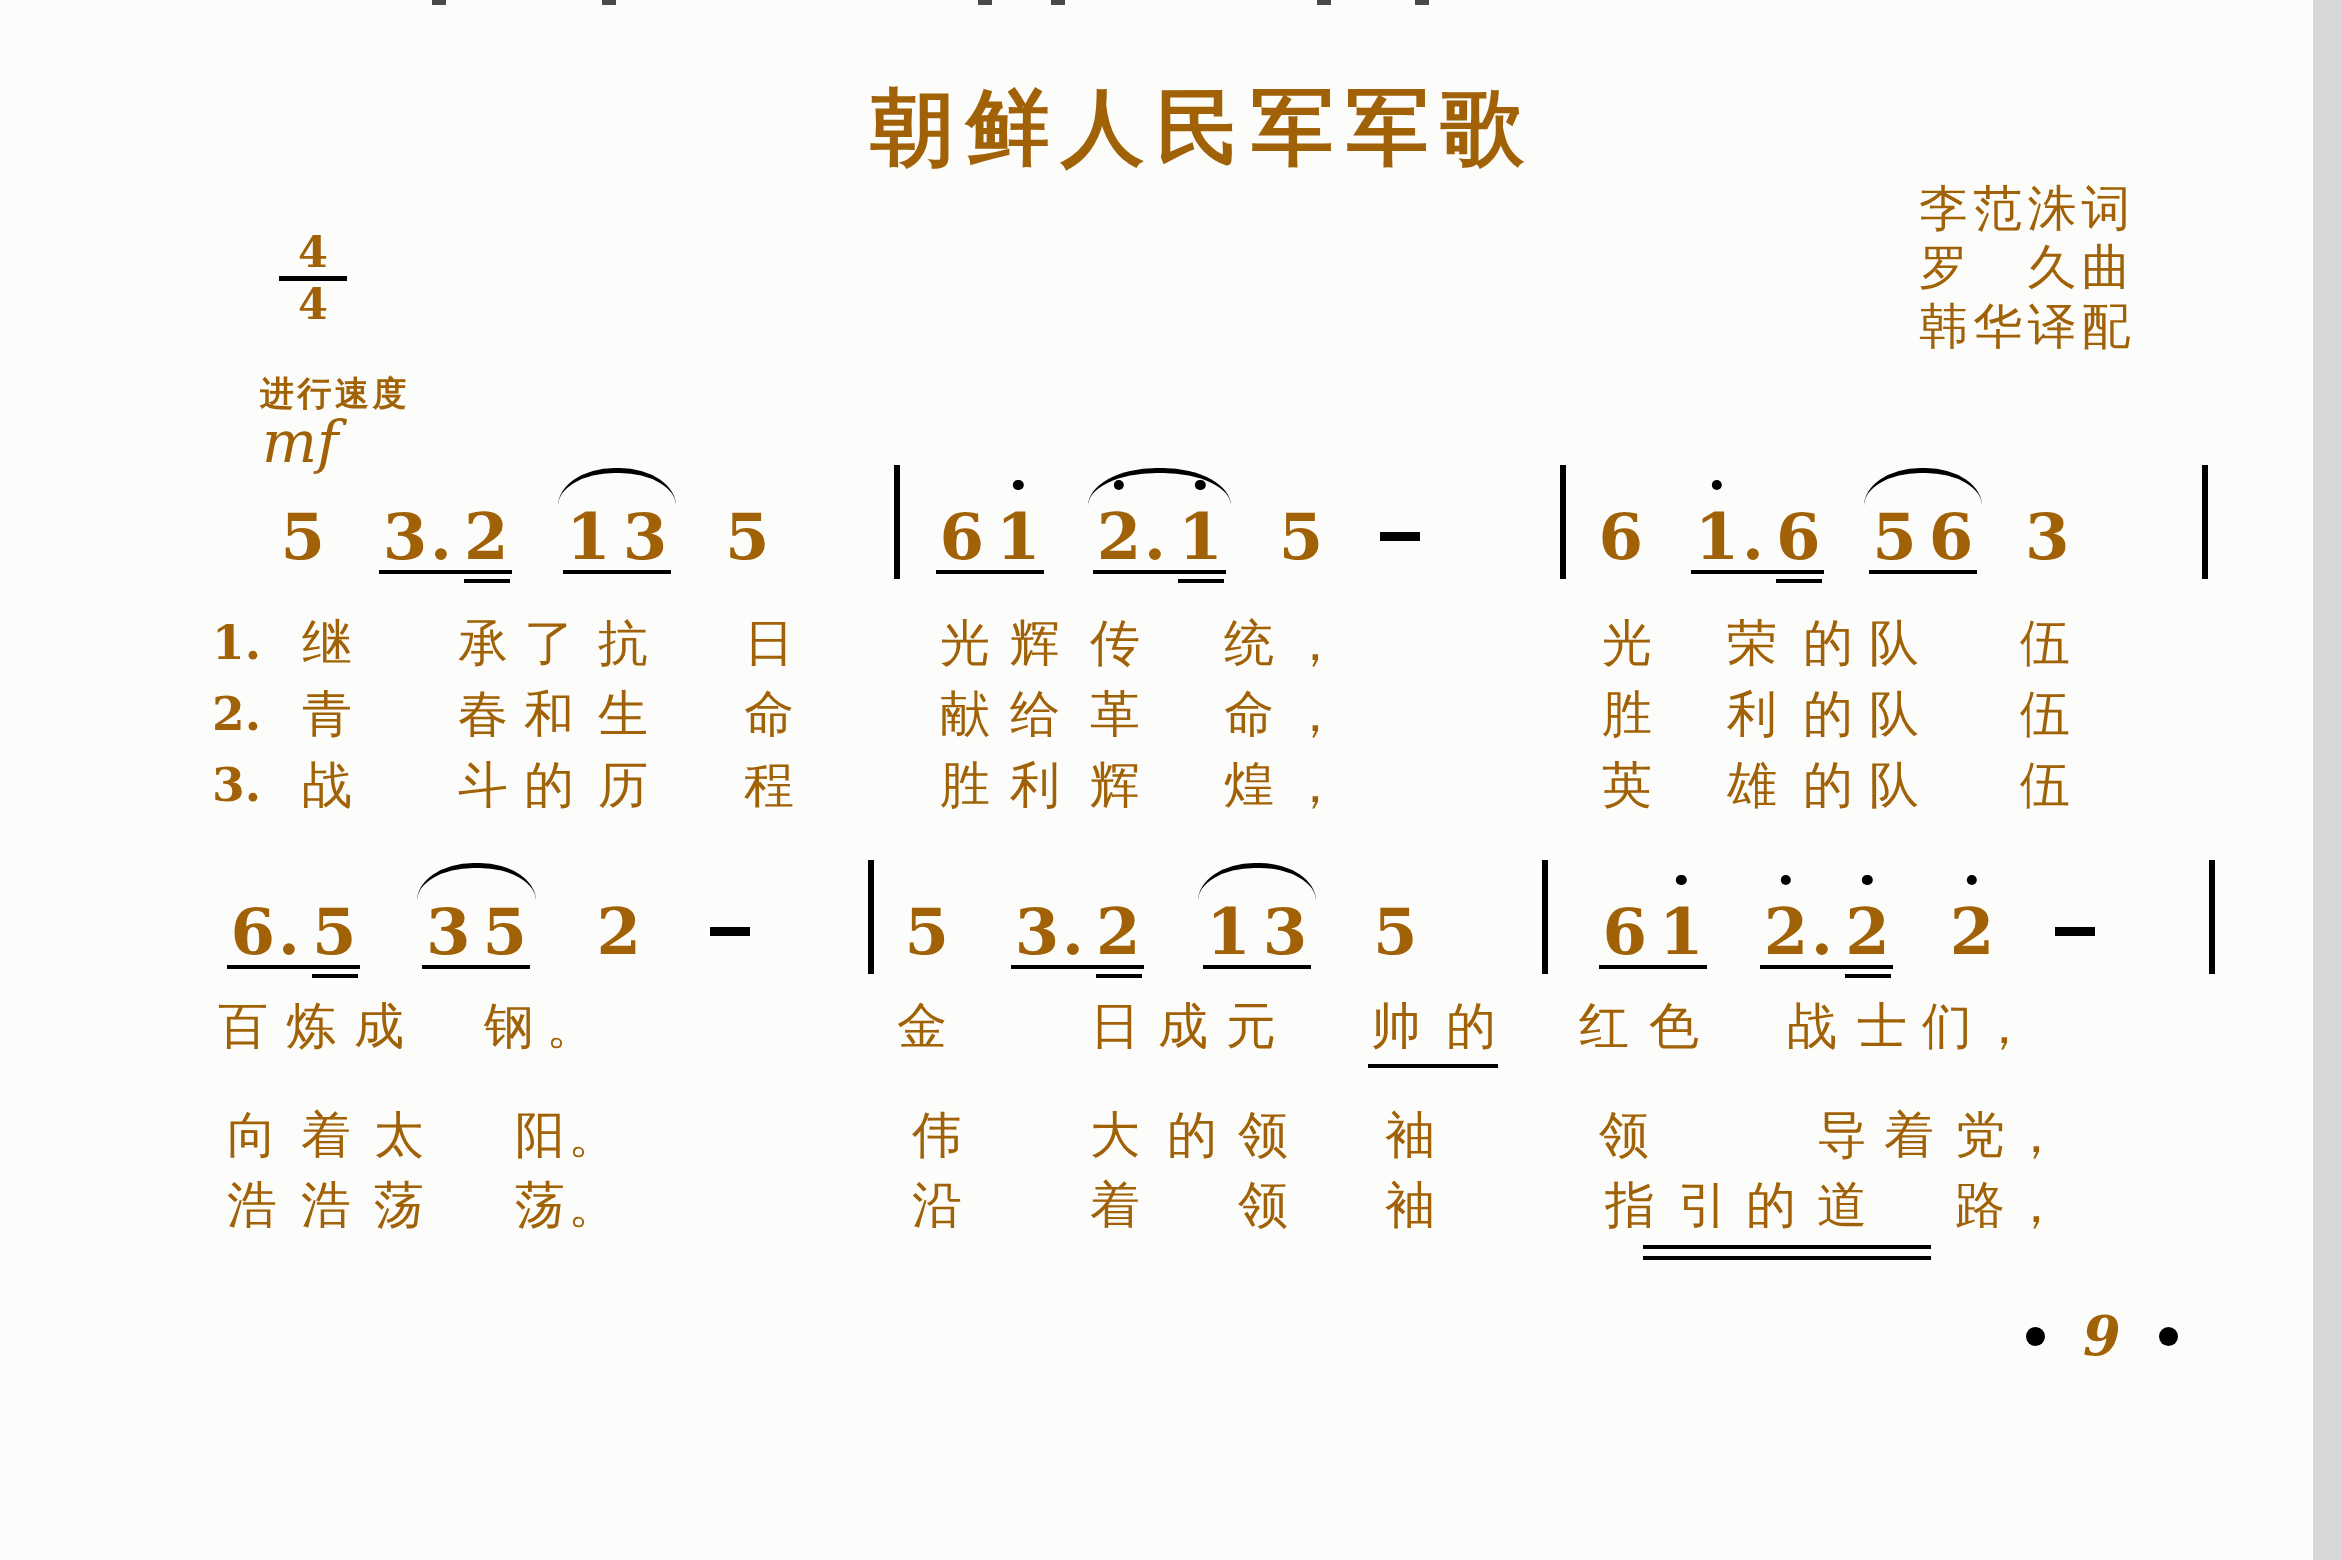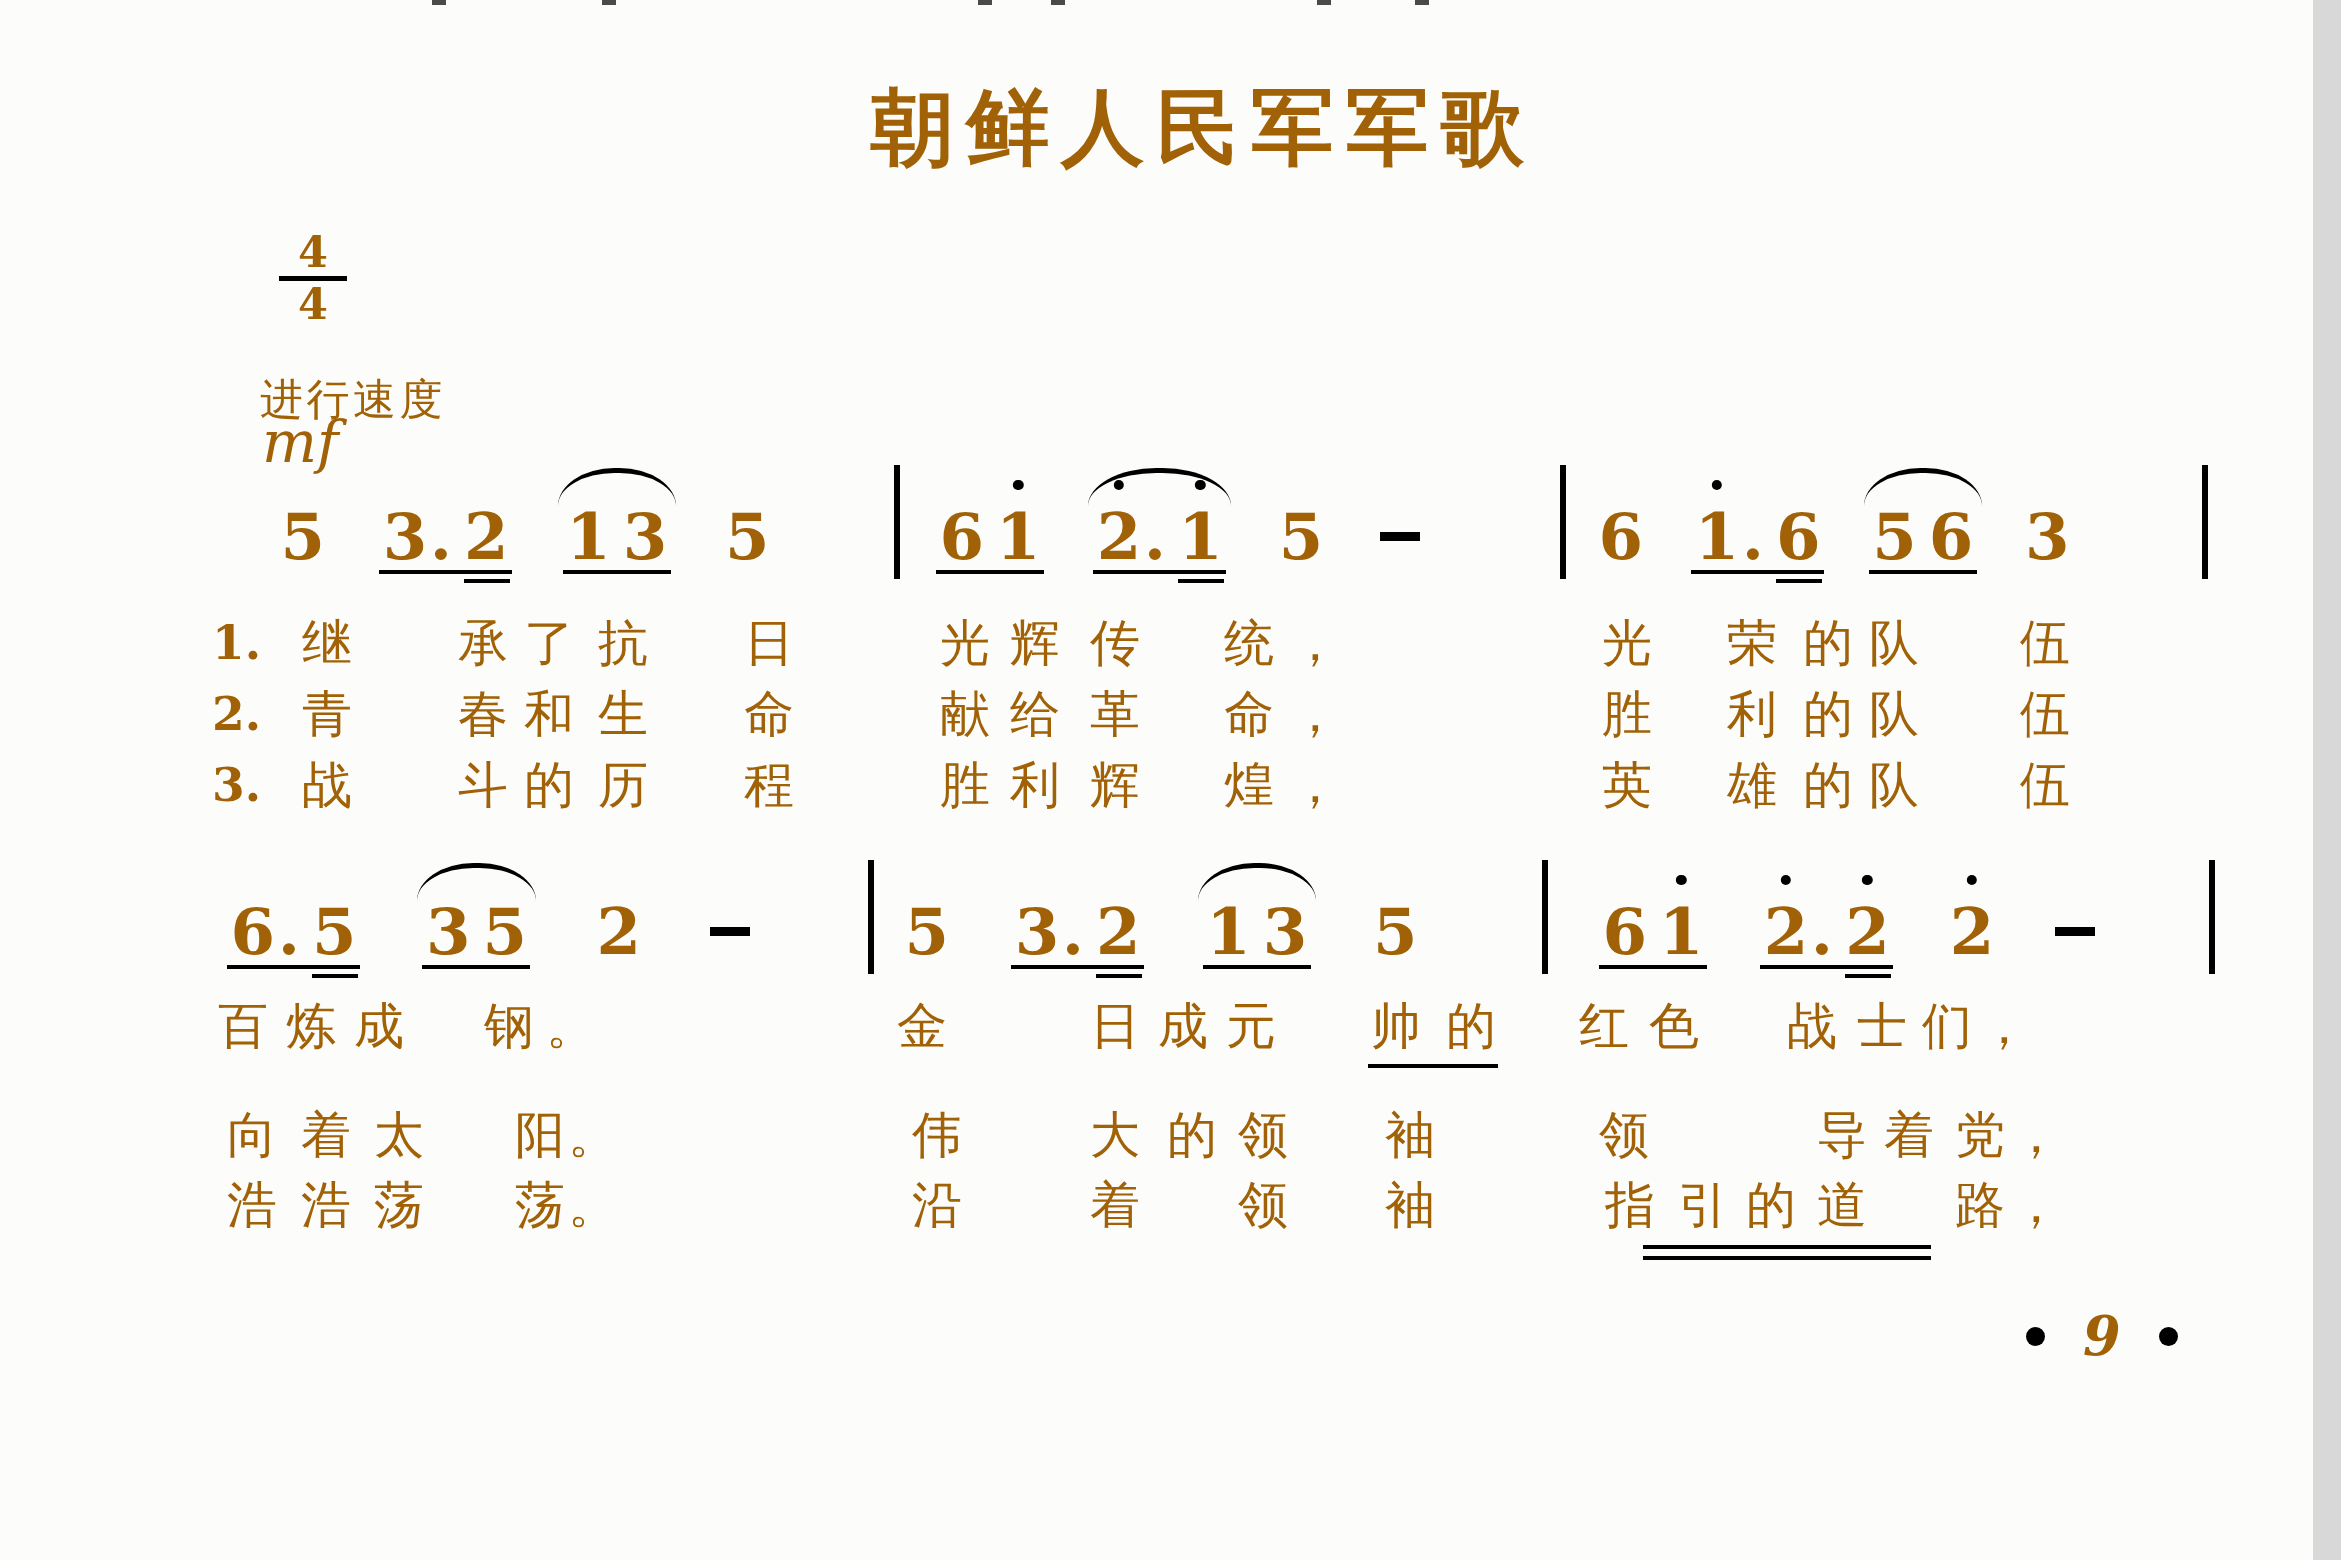--- a/index.html
+++ b/index.html
@@ -8,21 +8,21 @@
   .title{position:absolute;left:871px;top:73px;font-family:"DejaVu Serif","DejaVu Sans",serif;
          font-size:83px;font-weight:700;letter-spacing:12px;white-space:nowrap;}
   .credits{position:absolute;left:1919px;top:179px;font-size:49px;line-height:59px;
            letter-spacing:5.2px;font-weight:500;white-space:nowrap;}
   .credits div{white-space:pre;}
   .keysig{position:absolute;left:279px;top:232px;display:flex;align-items:center;gap:29.5px;}
   .keytext{font-family:"DejaVu Serif",serif;font-weight:700;font-size:68px;letter-spacing:7px;}
   .frac{display:flex;flex-direction:column;align-items:center;font-family:"DejaVu Serif",serif;
         font-weight:700;font-size:43px;line-height:40px;}
   .frac .fbar{width:68px;height:5.2px;background:#000;margin:3.5px 0;}
-  .tempo{position:absolute;left:260px;top:371px;font-size:43px;letter-spacing:3.5px;font-weight:400;}
+  .tempo{position:absolute;left:260px;top:371px;font-size:34px;letter-spacing:3.5px;font-weight:700;}
   .mf{position:absolute;left:262px;top:408px;font-family:"DejaVu Serif",serif;font-size:58px;
       font-style:italic;font-weight:400;}
   .music-line{position:absolute;left:0;width:2342px;height:139px;}
   .measure{position:absolute;top:38px;display:flex;justify-content:space-between;align-items:flex-end;}
   .seg{position:relative;display:inline-flex;}
   .notes{display:inline-flex;align-items:flex-end;gap:12px;padding:0 3.5px 5.2px;border-bottom:4.3px solid transparent;}
   .seg.beam .notes{border-bottom-color:#000;}
   .note{position:relative;font-family:"DejaVu Serif",serif;font-weight:700;font-size:64px;line-height:57px;}
   .note .g{position:relative;font-style:normal;}
   .note.hi .g::before{content:"";position:absolute;top:-19px;left:50%;transform:translateX(-50%);
@@ -49,20 +49,25 @@
 
   <div class="speck" style="left:432px"></div>
   <div class="speck" style="left:602px"></div>
   <div class="speck" style="left:978px"></div>
   <div class="speck" style="left:1051px"></div>
   <div class="speck" style="left:1317px"></div>
   <div class="speck" style="left:1415px"></div>
 
   <div class="title">朝鲜人民军军歌</div>
 
+  <div class="credits">
+    <div>李范洙词</div>
+    <div>罗　久曲</div>
+    <div>韩华译配</div>
+  </div>
 
   <div class="keysig">
     <span class="frac">
       <span>4</span>
       <span class="fbar"></span>
       <span>4</span>
     </span>
   </div>
 
   <div class="tempo">进行速度</div>

